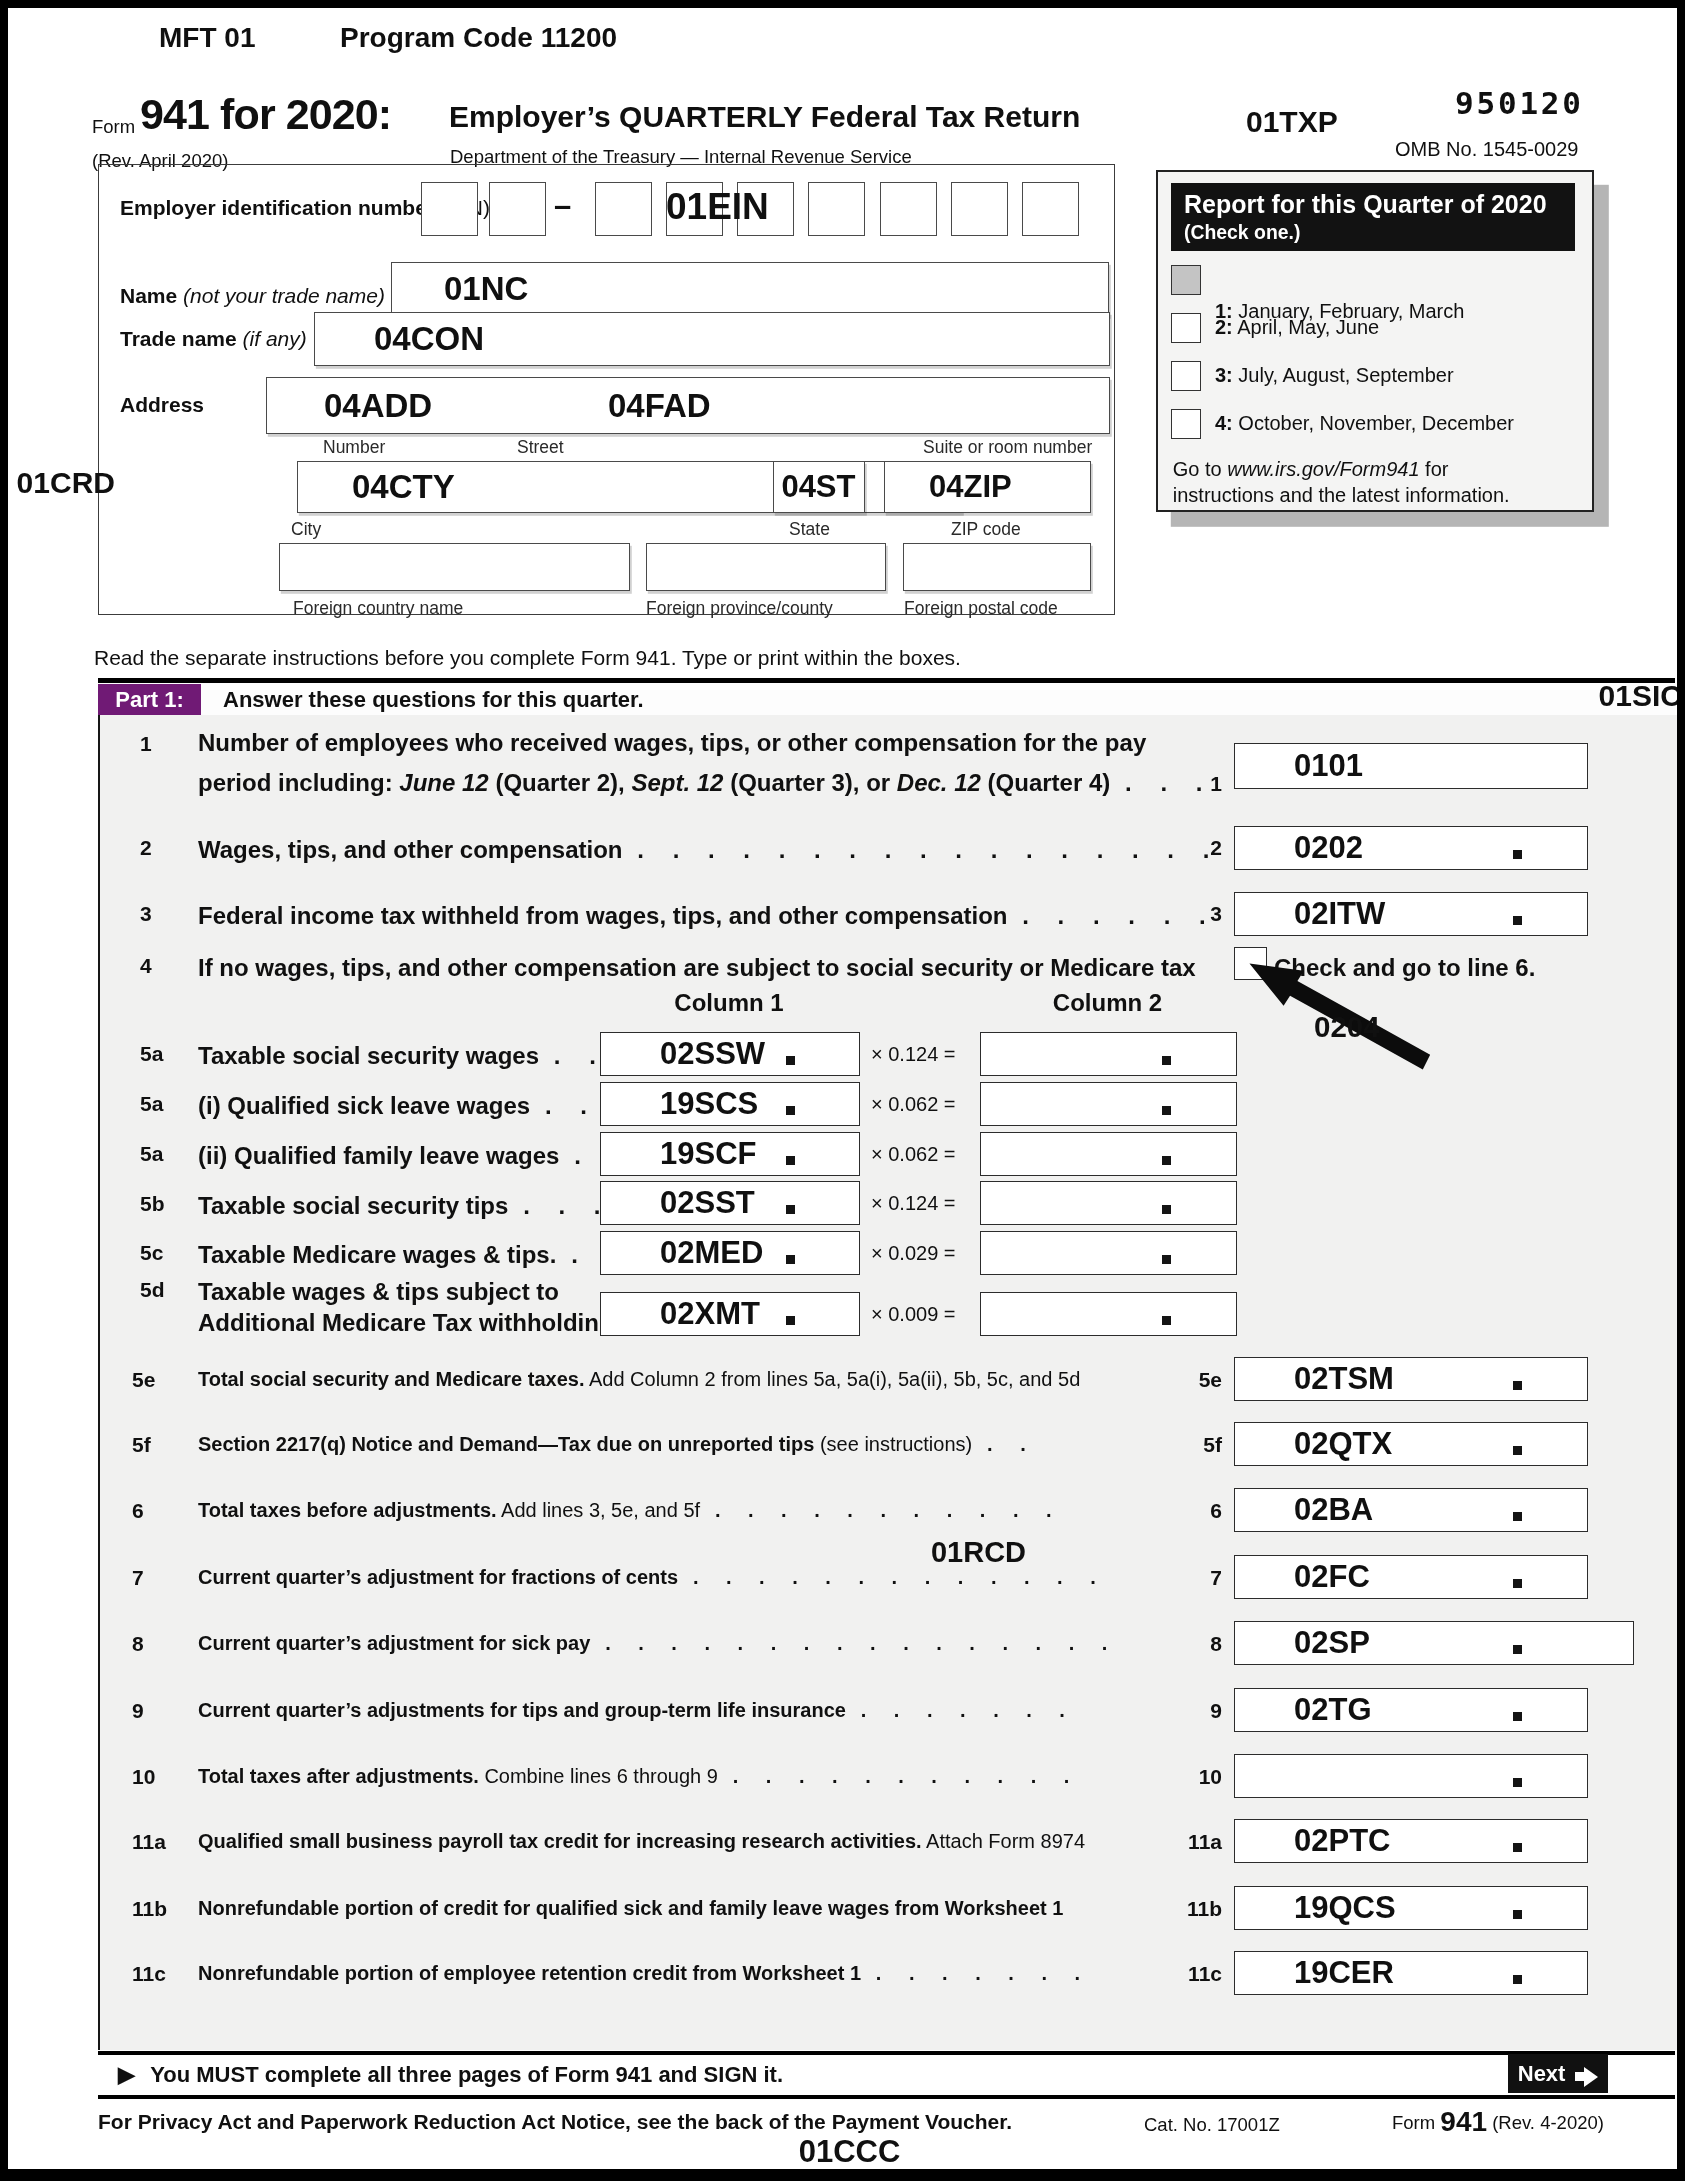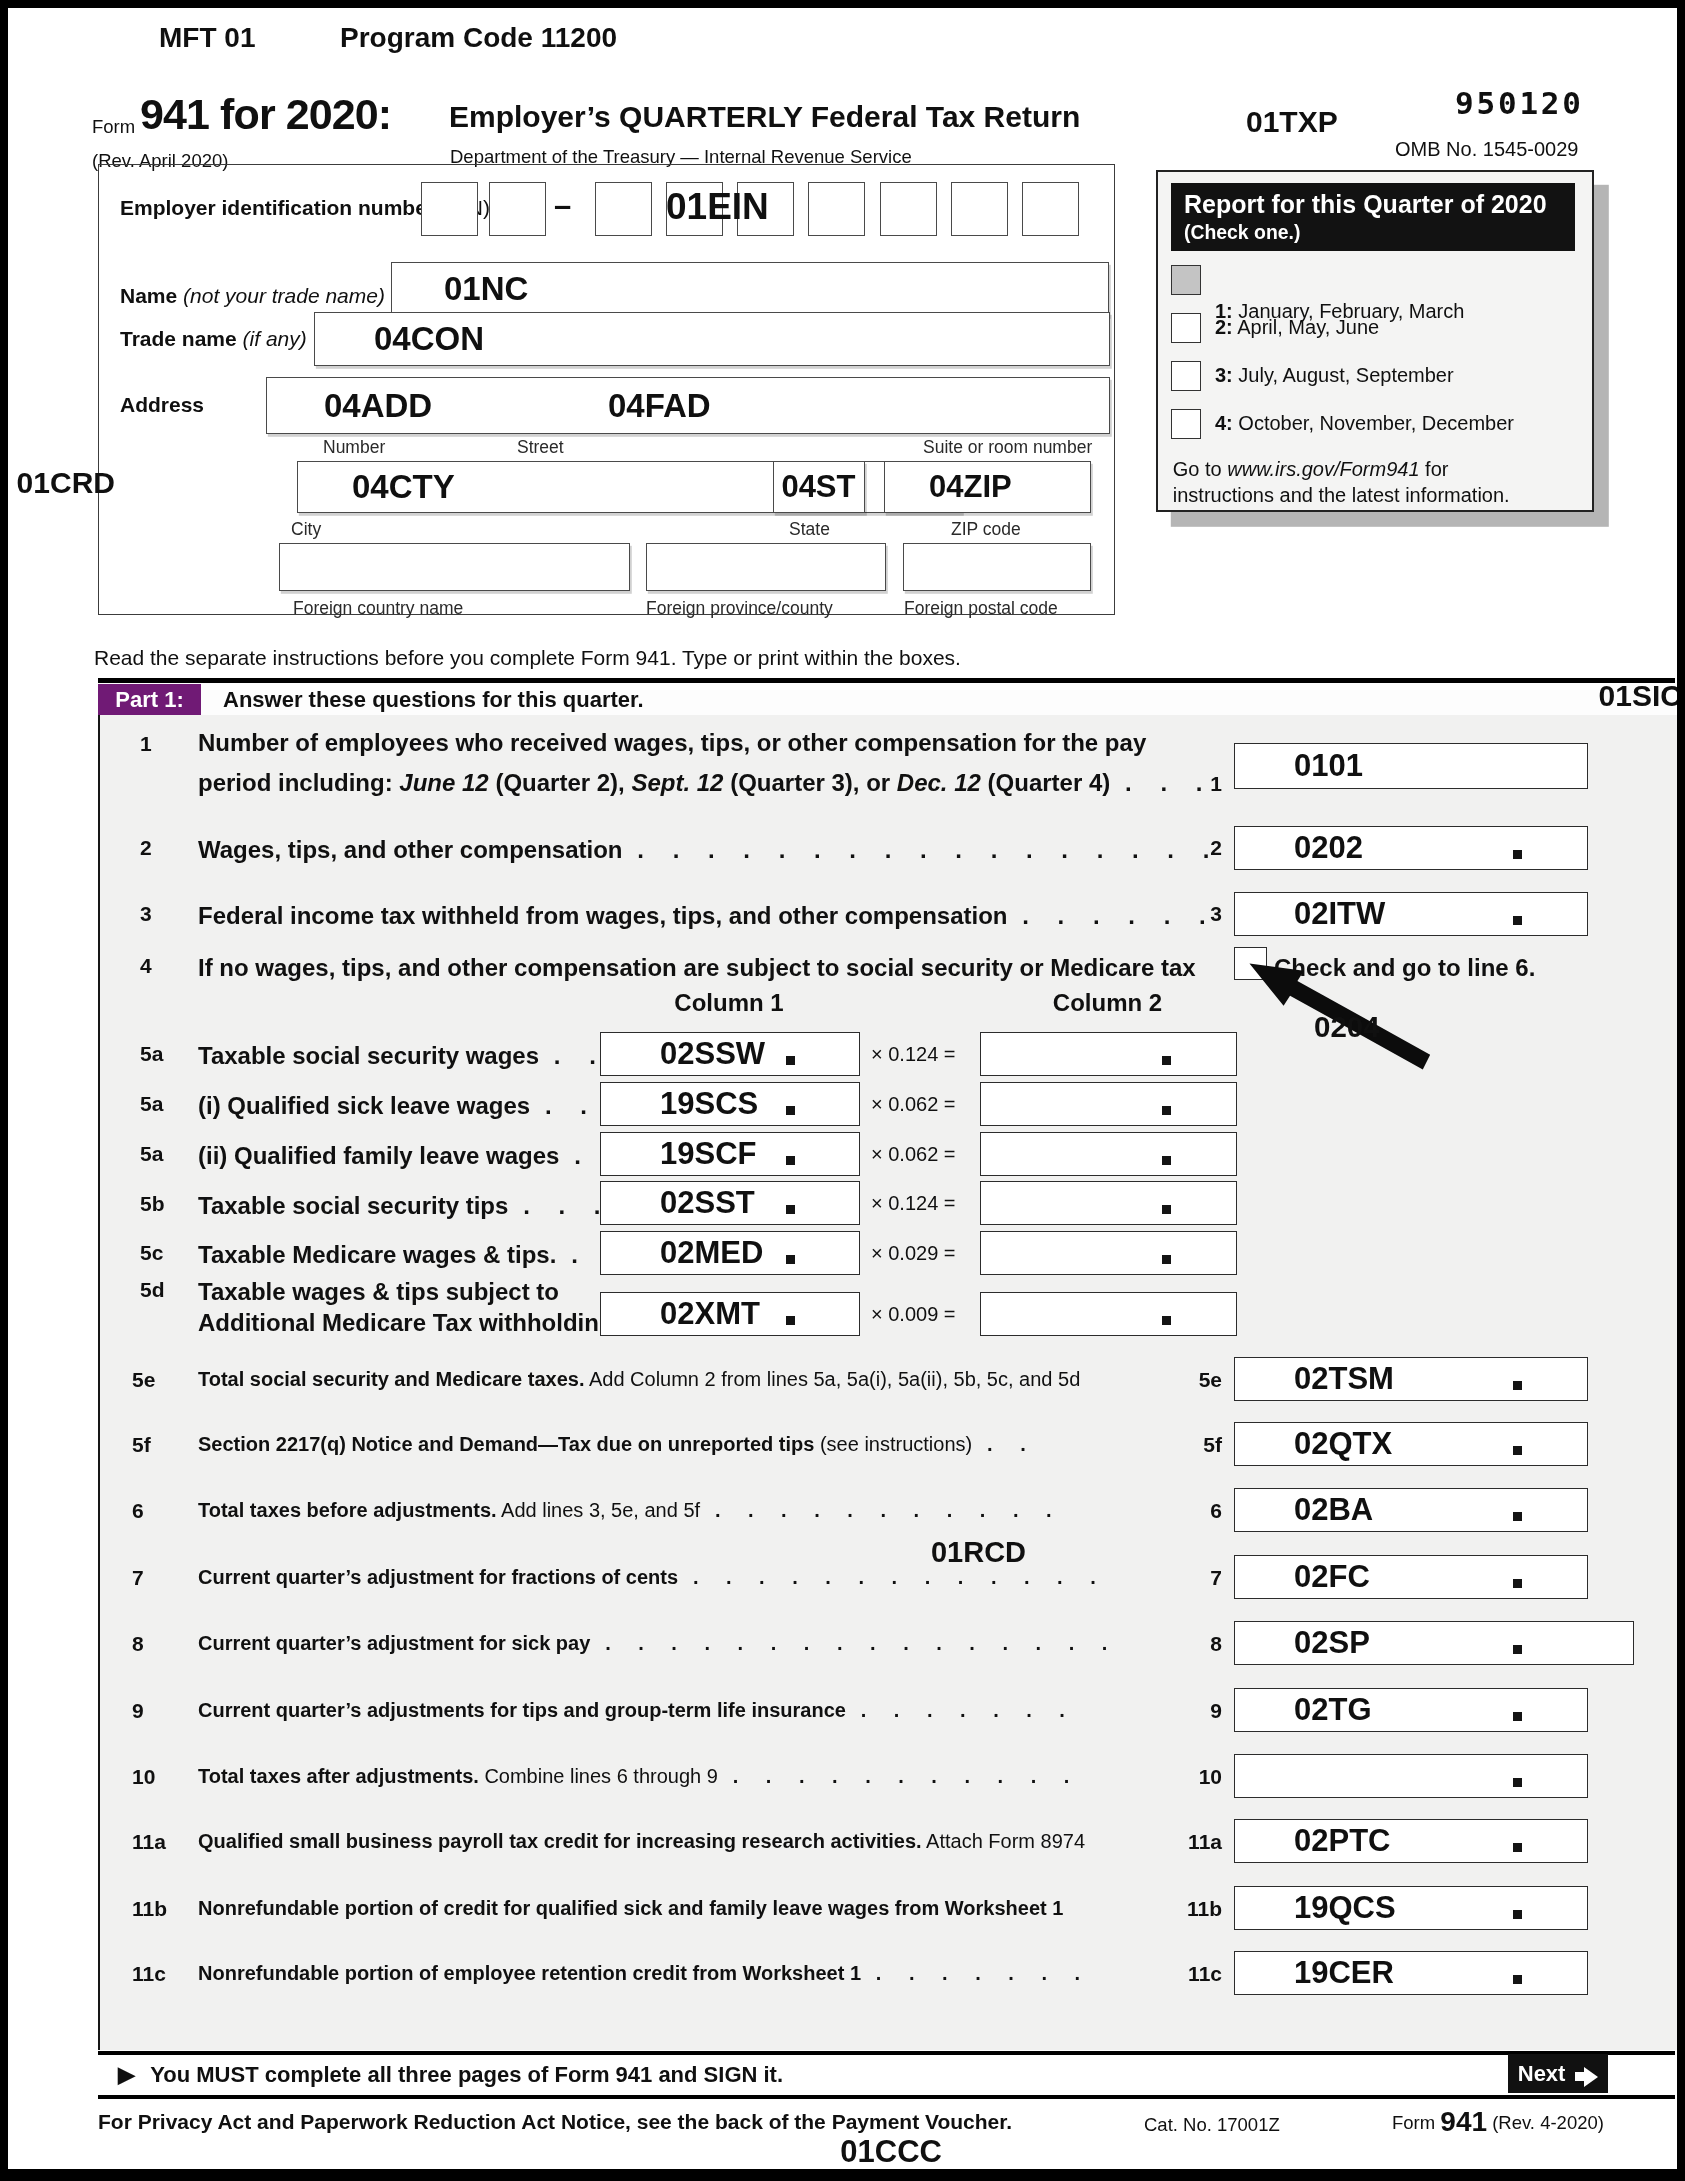--- a/index.html
+++ b/index.html
@@ -144,21 +144,21 @@
   </div>
   <div class="abs" style="left:1508px;top:2054px;width:100px;height:39px;background:#111;color:#fff;text-align:center;cursor:pointer;">
     <span class="b" style="font-size:22px;line-height:39px;">Next</span>
     <span style="display:inline-block;width:9.2px;height:9.2px;background:#fff;margin-left:5.5px;"></span><span style="display:inline-block;width:0;height:0;border-top:10px solid transparent;border-bottom:10px solid transparent;border-left:14px solid #fff;vertical-align:-5.5px;"></span>
   </div>
   <div class="abs b" style="left:98px;top:2110px;font-size:21px;">For Privacy Act and Paperwork Reduction Act Notice, see the back of the Payment Voucher.</div>
   <div class="abs" style="left:1144px;top:2114px;font-size:18.5px;">Cat. No. 17001Z</div>
   <div class="abs" style="left:1392px;top:2106px;font-size:18.5px;">
     <span style="vertical-align:1.8px;">Form </span><span class="b" style="font-size:28px;">941</span><span style="vertical-align:1.8px;"> (Rev. 4-2020)</span>
   </div>
-  <div class="abs b" style="left:757px;top:2134px;width:185px;text-align:right;font-size:31px;">01CCC</div>
+  <div class="abs b" style="left:757px;top:2134px;width:185px;text-align:center;font-size:31px;">01CCC</div>
 <div class="abs einbox" style="left: 421px; top: 182px;"></div>
     <div class="abs einbox" style="left: 489px; top: 182px;"></div>
     <div class="abs einbox" style="left: 595px; top: 182px;"></div>
     <div class="abs einbox" style="left: 666px; top: 182px;"></div>
     <div class="abs einbox" style="left: 737px; top: 182px;"></div>
     <div class="abs einbox" style="left: 808px; top: 182px;"></div>
     <div class="abs einbox" style="left: 880px; top: 182px;"></div>
     <div class="abs einbox" style="left: 951px; top: 182px;"></div>
     <div class="abs einbox" style="left: 1022px; top: 182px;"></div>
     <div class="abs lnum" style="left: 140px; top: 732px;">1</div>

